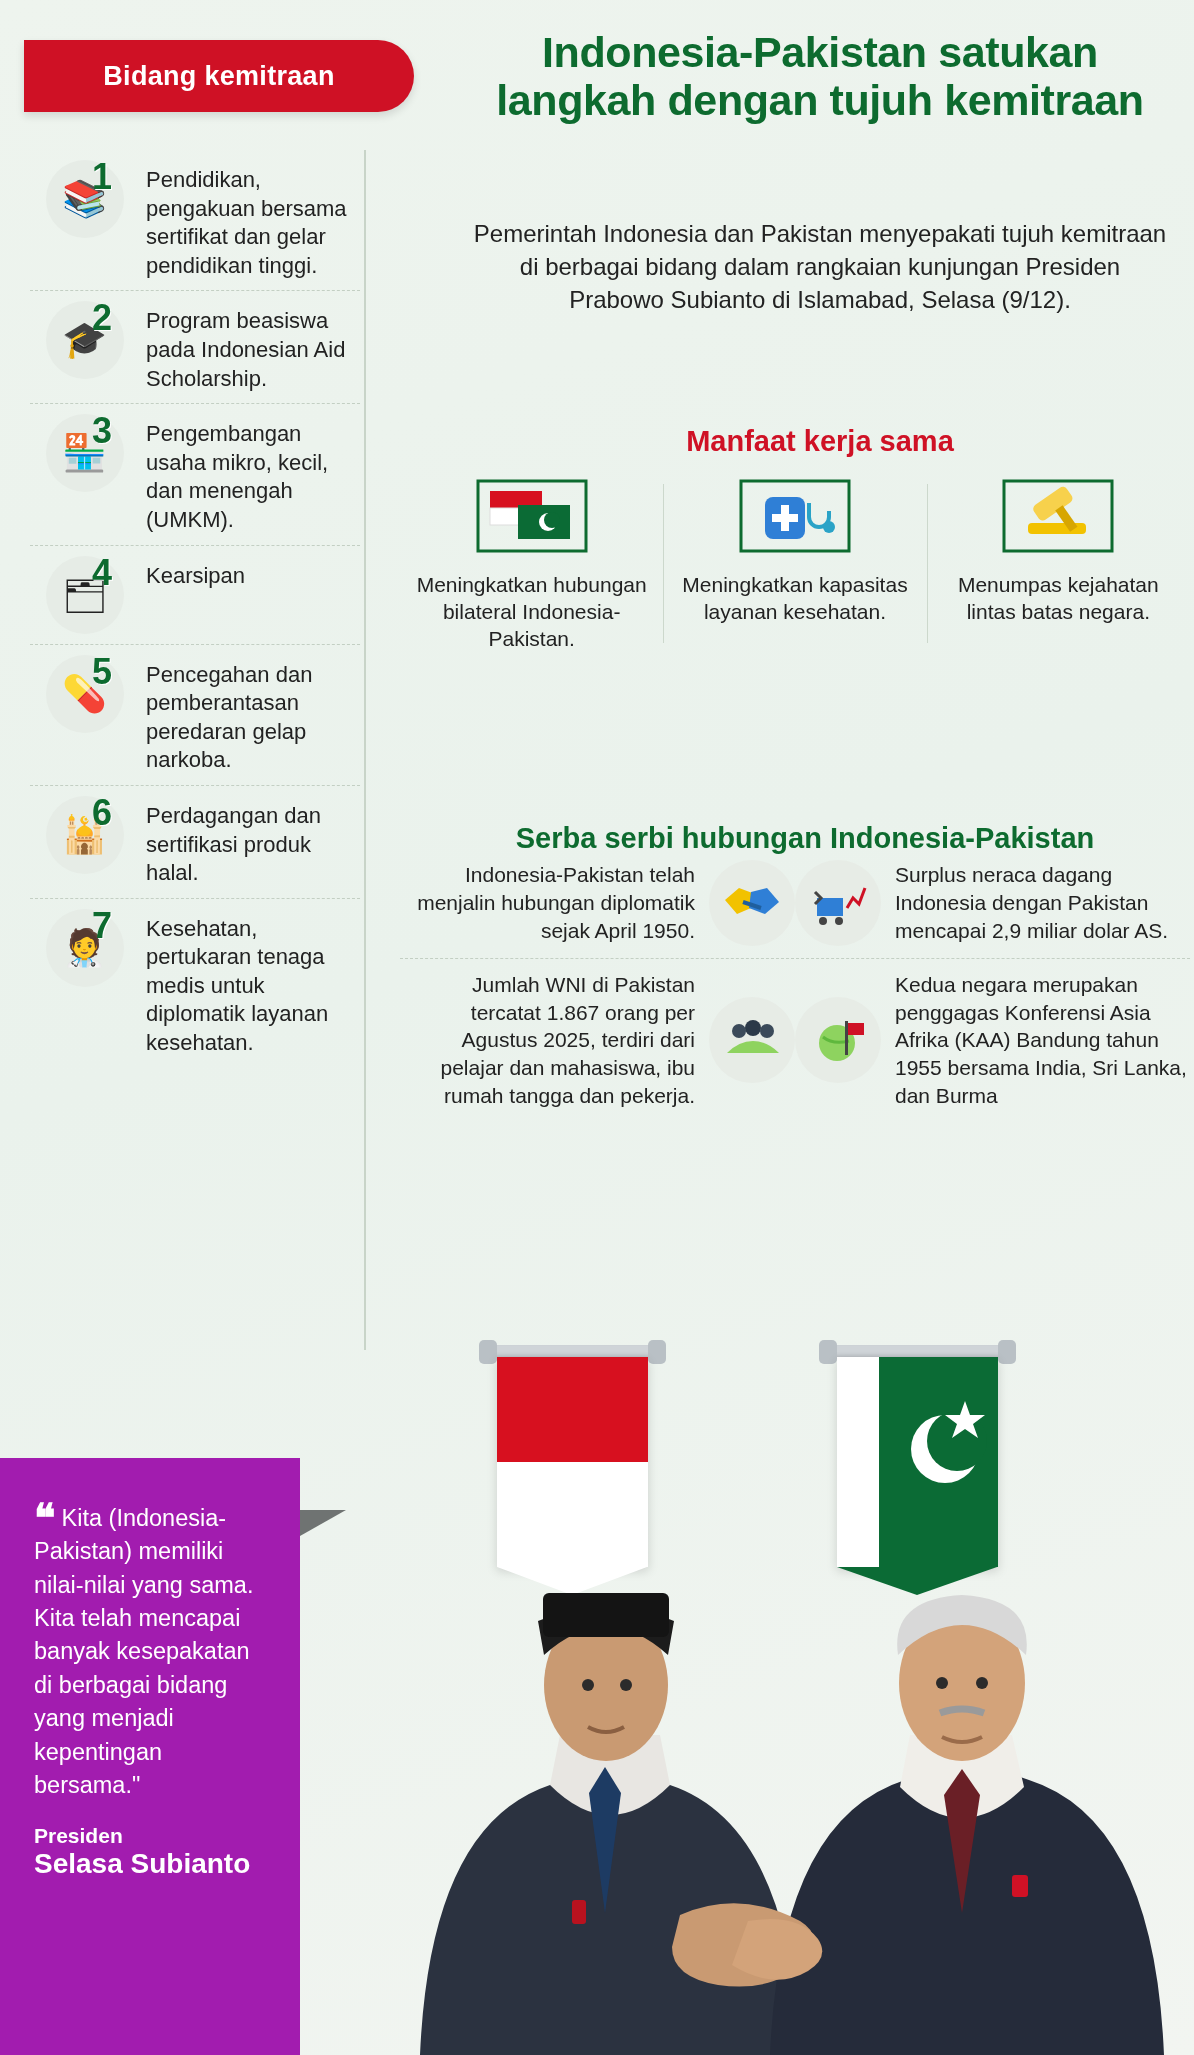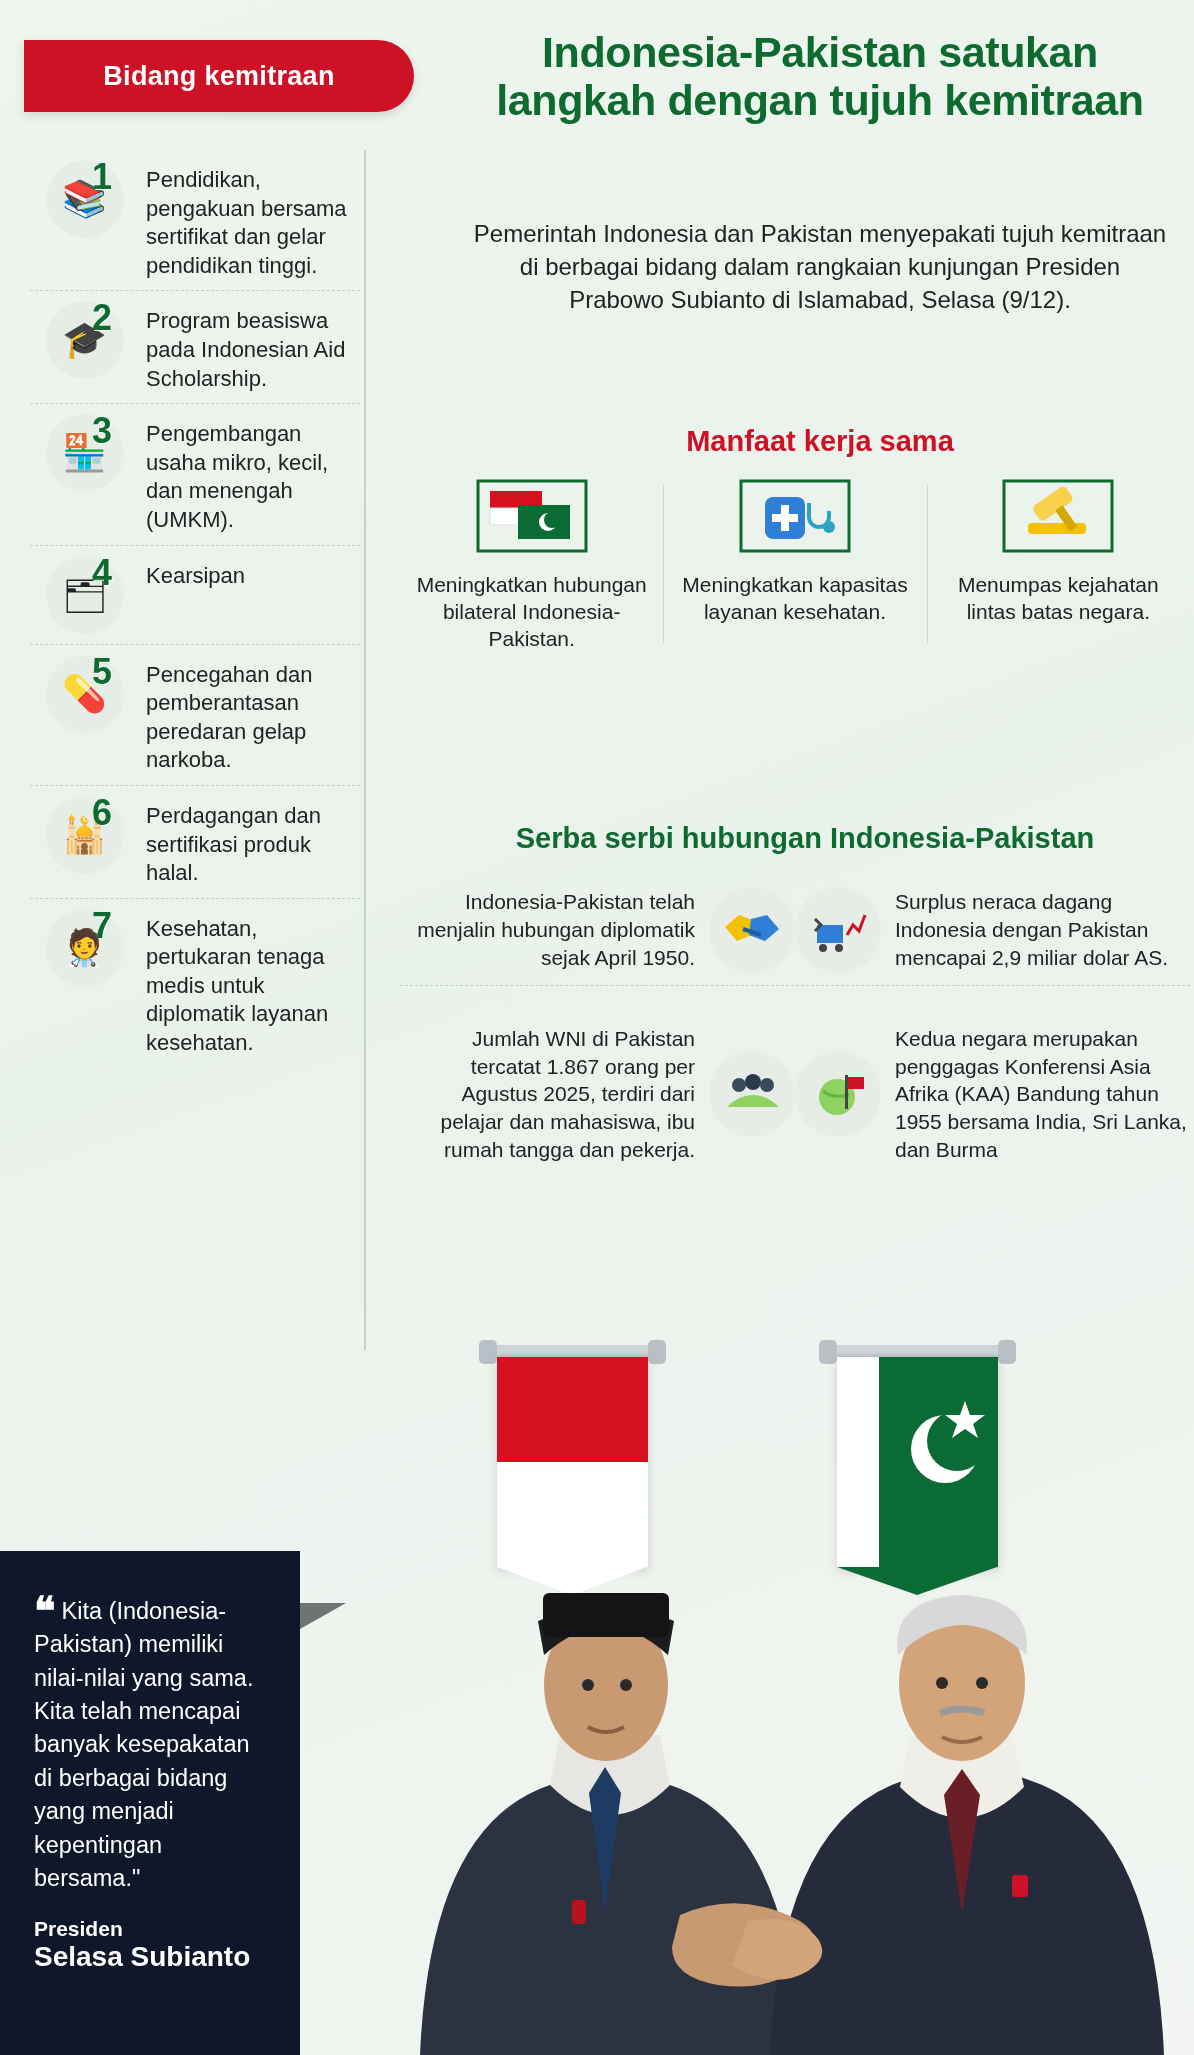--- a/index.html
+++ b/index.html
@@ -48,40 +48,40 @@
     color:#0d6b2f;font-size:29px;font-weight:bold;
   }
   .benefits{position:absolute;left:400px;top:470px;width:790px;display:flex;}
   .ben{flex:1;padding:0 14px;text-align:center;position:relative;}
   .ben + .ben:before{content:"";position:absolute;left:0;top:14px;bottom:10px;width:1px;background:#ccd8cc;}
   .ben .bicon{width:100%;display:flex;justify-content:center;align-items:center;height:92px;font-size:54px;}
   .ben .btxt{font-size:21px;line-height:1.28;margin-top:10px;}
   
   .facts{position:absolute;left:400px;top:860px;width:790px;}
   .frow{display:flex;align-items:center;}
-  .fcol{flex:1;display:flex;align-items:center;margin-top:27px;}
+  .fcol{flex:1;display:flex;align-items:center;}
   .ftxt{font-size:21px;line-height:1.32;}
   .ftxt.r{text-align:right;padding-right:14px;}
   .ftxt.l{text-align:left;padding-left:14px;}
   .fcirc{width:86px;height:86px;border-radius:50%;background:#e7ece6;flex:0 0 86px;display:flex;align-items:center;justify-content:center;font-size:40px;}
   .fdash{border-top:1px dashed #c3cfc3;margin:12px 0;}
   
   .flagwrap{position:absolute;top:1345px;}
   .pole{position:absolute;width:100%;height:14px;background:#cfd4d8;border-radius:7px;top:0;left:0;
         box-shadow:inset 0 -3px 4px rgba(0,0,0,.15);}
   .pole:before,.pole:after{content:"";position:absolute;width:18px;height:24px;background:#b9c0c5;border-radius:5px;top:-5px;}
   .pole:before{left:-6px;}
   .pole:after{right:-6px;}
   .banner{position:absolute;top:12px;left:12px;width:calc(100% - 24px);height:210px;}
   .banner:after{content:"";position:absolute;bottom:-28px;left:0;width:0;height:0;
      border-left:var(--hw) solid transparent;border-right:var(--hw) solid transparent;border-top:28px solid var(--bot);}
   
   .quote{
-    position:absolute;left:0;bottom:0;width:300px;height:504px;
-    background:#0f172a;color:#fff;padding:44px 34px 0 34px;box-sizing:border-box;
+    position:absolute;left:0;bottom:0;width:300px;height:597px;
+    background:#a21caf;color:#fff;padding:44px 34px 0 34px;box-sizing:border-box;
   }
   .quote .tail{position:absolute;right:-46px;top:52px;width:0;height:0;
      border-top:26px solid #6f7372;border-right:46px solid transparent;}
   .qmark{font-size:40px;font-weight:bold;line-height:0;display:inline-block;vertical-align:-6px;margin-right:6px;}
   .qtext{font-size:23.5px;line-height:1.42;}
   .qname-lbl{font-size:21px;font-weight:bold;margin-top:22px;}
   .qname{font-size:28px;font-weight:bold;line-height:1.15;}
   
   .photo{position:absolute;left:300px;bottom:0;right:0;height:700px;}
 </style>

